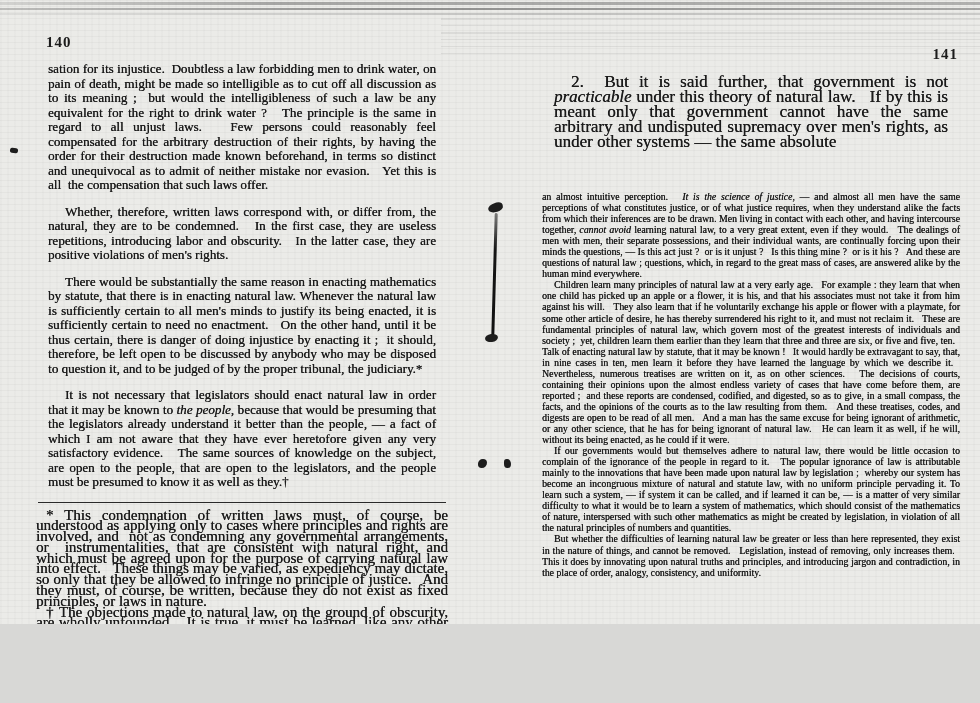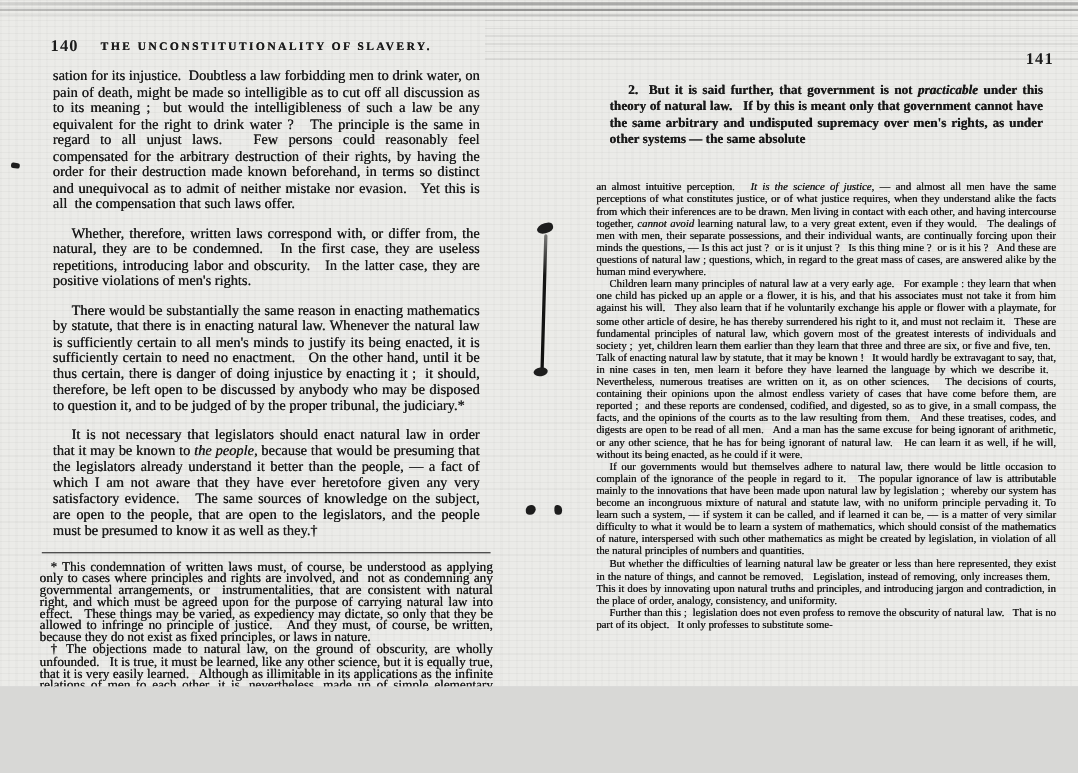--- a/index.html
+++ b/index.html
@@ -49,29 +49,29 @@
     text-shadow:.25px 0 0 currentColor;
   }
   .bodytext p{margin:12px;text-indent:17px;}
   .bodytext p.noindent{text-indent:0;}
   #left-page .bodytext{margin-top:2px;}
 
   .footrule{
     margin:6px 2px 7px 2px;border:0;border-top:1.6px solid #2a2a2a;
   }
   .footnotes{
-    font-size:12px;line-height:10.8px;text-align:justify;
+    font-size:15px;line-height:10.8px;text-align:justify;
     text-shadow:.2px 0 0 currentColor;
   }
   .footnotes p{margin:0;text-indent:10px;}
 
   #right-page .mainpara{margin-top:3px;}
-  #right-page .bodytext{font-size:12px;line-height:15px;font-weight:bold;}
+  #right-page .bodytext{font-size:17px;line-height:15px;}
   .smallprint{
-    margin-top:31px;
+    margin-top:42px;
     font-size:9.8px;line-height:11.05px;text-align:justify;
     text-shadow:.2px 0 0 currentColor;
   }
   .smallprint p{margin:0;text-indent:12px;}
   .smallprint p.noindent{text-indent:0;}
 
   
   .artifact{position:absolute;background:#1d1d1d;pointer-events:none;}
   .blob-top{left:488px;top:203px;width:15px;height:9px;border-radius:60% 40% 50% 50%;transform:rotate(-15deg);}
   .ink-line{left:493px;top:213px;width:3.2px;height:124px;border-radius:2px;transform:rotate(1.6deg);background:linear-gradient(180deg,rgba(30,30,30,.55),#151515 30%,#111 90%);}
@@ -88,21 +88,20 @@
   <div class="streak s1"></div>
   <div class="streak s2"></div>
   <div class="streak s3"></div>
   <div class="streak s4"></div>
   <div class="streak s5"></div>
   <div class="streak s6"></div>
 
   <div class="page" id="left-page">
     <div class="pagehead">
       <span class="pagenum">140</span>
-      <span class="runhead">THE UNCONSTITUTIONALITY OF SLAVERY.</span>
     </div>
     <div class="bodytext">
       <p class="noindent">sation for its injustice.&nbsp; Doubtless a law forbidding men to drink water, on pain of death, might be made so intelligible as to cut off all discussion as to its meaning ;&nbsp; but would the intelligibleness of such a law be any equivalent for the right to drink water ?&nbsp;&nbsp; The principle is the same in regard to all unjust laws.&nbsp;&nbsp; Few persons could reasonably feel compensated for the arbitrary destruction of their rights, by having the order for their destruction made known beforehand, in terms so distinct and unequivocal as to admit of neither mistake nor evasion.&nbsp;&nbsp; Yet this is all&nbsp; the compensation that such laws offer.</p>
       <p>Whether, therefore, written laws correspond with, or differ from, the natural, they are to be condemned.&nbsp;&nbsp; In the first case, they are useless repetitions, introducing labor and obscurity.&nbsp;&nbsp; In the latter case, they are positive violations of men's rights.</p>
       <p>There would be substantially the same reason in enacting mathematics by statute, that there is in enacting natural law. Whenever the natural law is sufficiently certain to all men's minds to justify its being enacted, it is sufficiently certain to need no enactment.&nbsp;&nbsp; On the other hand, until it be thus certain, there is danger of doing injustice by enacting it ;&nbsp; it should, therefore, be left open to be discussed by anybody who may be disposed to question it, and to be judged of by the proper tribunal, the judiciary.*</p>
       <p>It is not necessary that legislators should enact natural law in order that it may be known to <i>the people</i>, because that would be presuming that the legislators already understand it better than the people, — a fact of which I am not aware that they have ever heretofore given any very satisfactory evidence.&nbsp;&nbsp; The same sources of knowledge on the subject, are open to the people, that are open to the legislators, and the people must be presumed to know it as well as they.†</p>
     </div>
     <hr class="footrule">
     <div class="footnotes">
       <p>* This condemnation of written laws must, of course, be understood as applying only to cases where principles and rights are involved, and&nbsp; not as condemning any governmental arrangements, or&nbsp; instrumentalities, that are consistent with natural right, and which must be agreed upon for the purpose of carrying natural law into effect.&nbsp;&nbsp; These things may be varied, as expediency may dictate, so only that they be allowed to infringe no principle of justice.&nbsp;&nbsp; And they must, of course, be written, because they do not exist as fixed principles, or laws in nature.</p>
@@ -115,21 +114,20 @@
       <span class="pagenum">141</span>
     </div>
     <div class="bodytext mainpara">
       <p>2.&nbsp; But it is said further, that government is not <i>practicable</i> under this theory of natural law.&nbsp;&nbsp; If by this is meant only that government cannot have the same arbitrary and undisputed supremacy over men's rights, as under other systems — the same absolute</p>
     </div>
     <div class="smallprint">
       <p class="noindent">an almost intuitive perception.&nbsp;&nbsp; <i>It is the science of justice</i>, — and almost all men have the same perceptions of what constitutes justice, or of what justice requires, when they understand alike the facts from which their inferences are to be drawn. Men living in contact with each other, and having intercourse together, <i>cannot avoid</i> learning natural law, to a very great extent, even if they would.&nbsp;&nbsp; The dealings of men with men, their separate possessions, and their individual wants, are continually forcing upon their minds the questions, — Is this act just ?&nbsp; or is it unjust ?&nbsp;&nbsp; Is this thing mine ?&nbsp; or is it his ?&nbsp;&nbsp; And these are questions of natural law ; questions, which, in regard to the great mass of cases, are answered alike by the human mind everywhere.</p>
       <p>Children learn many principles of natural law at a very early age.&nbsp;&nbsp; For example : they learn that when one child has picked up an apple or a flower, it is his, and that his associates must not take it from him against his will.&nbsp;&nbsp; They also learn that if he voluntarily exchange his apple or flower with a playmate, for some other article of desire, he has thereby surrendered his right to it, and must not reclaim it.&nbsp;&nbsp; These are fundamental principles of natural law, which govern most of the greatest interests of individuals and society ;&nbsp; yet, children learn them earlier than they learn that three and three are six, or five and five, ten.&nbsp;&nbsp; Talk of enacting natural law by statute, that it may be known !&nbsp;&nbsp; It would hardly be extravagant to say, that, in nine cases in ten, men learn it before they have learned the language by which we describe it.&nbsp;&nbsp; Nevertheless, numerous treatises are written on it, as on other sciences.&nbsp;&nbsp; The decisions of courts, containing their opinions upon the almost endless variety of cases that have come before them, are reported ;&nbsp; and these reports are condensed, codified, and digested, so as to give, in a small compass, the facts, and the opinions of the courts as to the law resulting from them.&nbsp;&nbsp; And these treatises, codes, and digests are open to be read of all men.&nbsp;&nbsp; And a man has the same excuse for being ignorant of arithmetic, or any other science, that he has for being ignorant of natural law.&nbsp;&nbsp; He can learn it as well, if he will, without its being enacted, as he could if it were.</p>
       <p>If our governments would but themselves adhere to natural law, there would be little occasion to complain of the ignorance of the people in regard to it.&nbsp;&nbsp; The popular ignorance of law is attributable mainly to the innovations that have been made upon natural law by legislation ;&nbsp; whereby our system has become an incongruous mixture of natural and statute law, with no uniform principle pervading it. To learn such a system, — if system it can be called, and if learned it can be, — is a matter of very similar difficulty to what it would be to learn a system of mathematics, which should consist of the mathematics of nature, interspersed with such other mathematics as might be created by legislation, in violation of all the natural principles of numbers and quantities.</p>
       <p>But whether the difficulties of learning natural law be greater or less than here represented, they exist in the nature of things, and cannot be removed.&nbsp;&nbsp; Legislation, instead of removing, only increases them.&nbsp;&nbsp; This it does by innovating upon natural truths and principles, and introducing jargon and contradiction, in the place of order, analogy, consistency, and uniformity.</p>
-      <p>Further than this ;&nbsp; legislation does not even profess to remove the obscurity of natural law.&nbsp;&nbsp; That is no part of its object.&nbsp;&nbsp; It only professes to substitute some-</p>
     </div>
   </div>
 
   <div class="artifact blob-top"></div>
   <div class="artifact ink-line"></div>
   <div class="artifact blob-bottom"></div>
   <div class="artifact dot-a"></div>
   <div class="artifact dot-b"></div>
   <div class="artifact edge-mark"></div>
 

